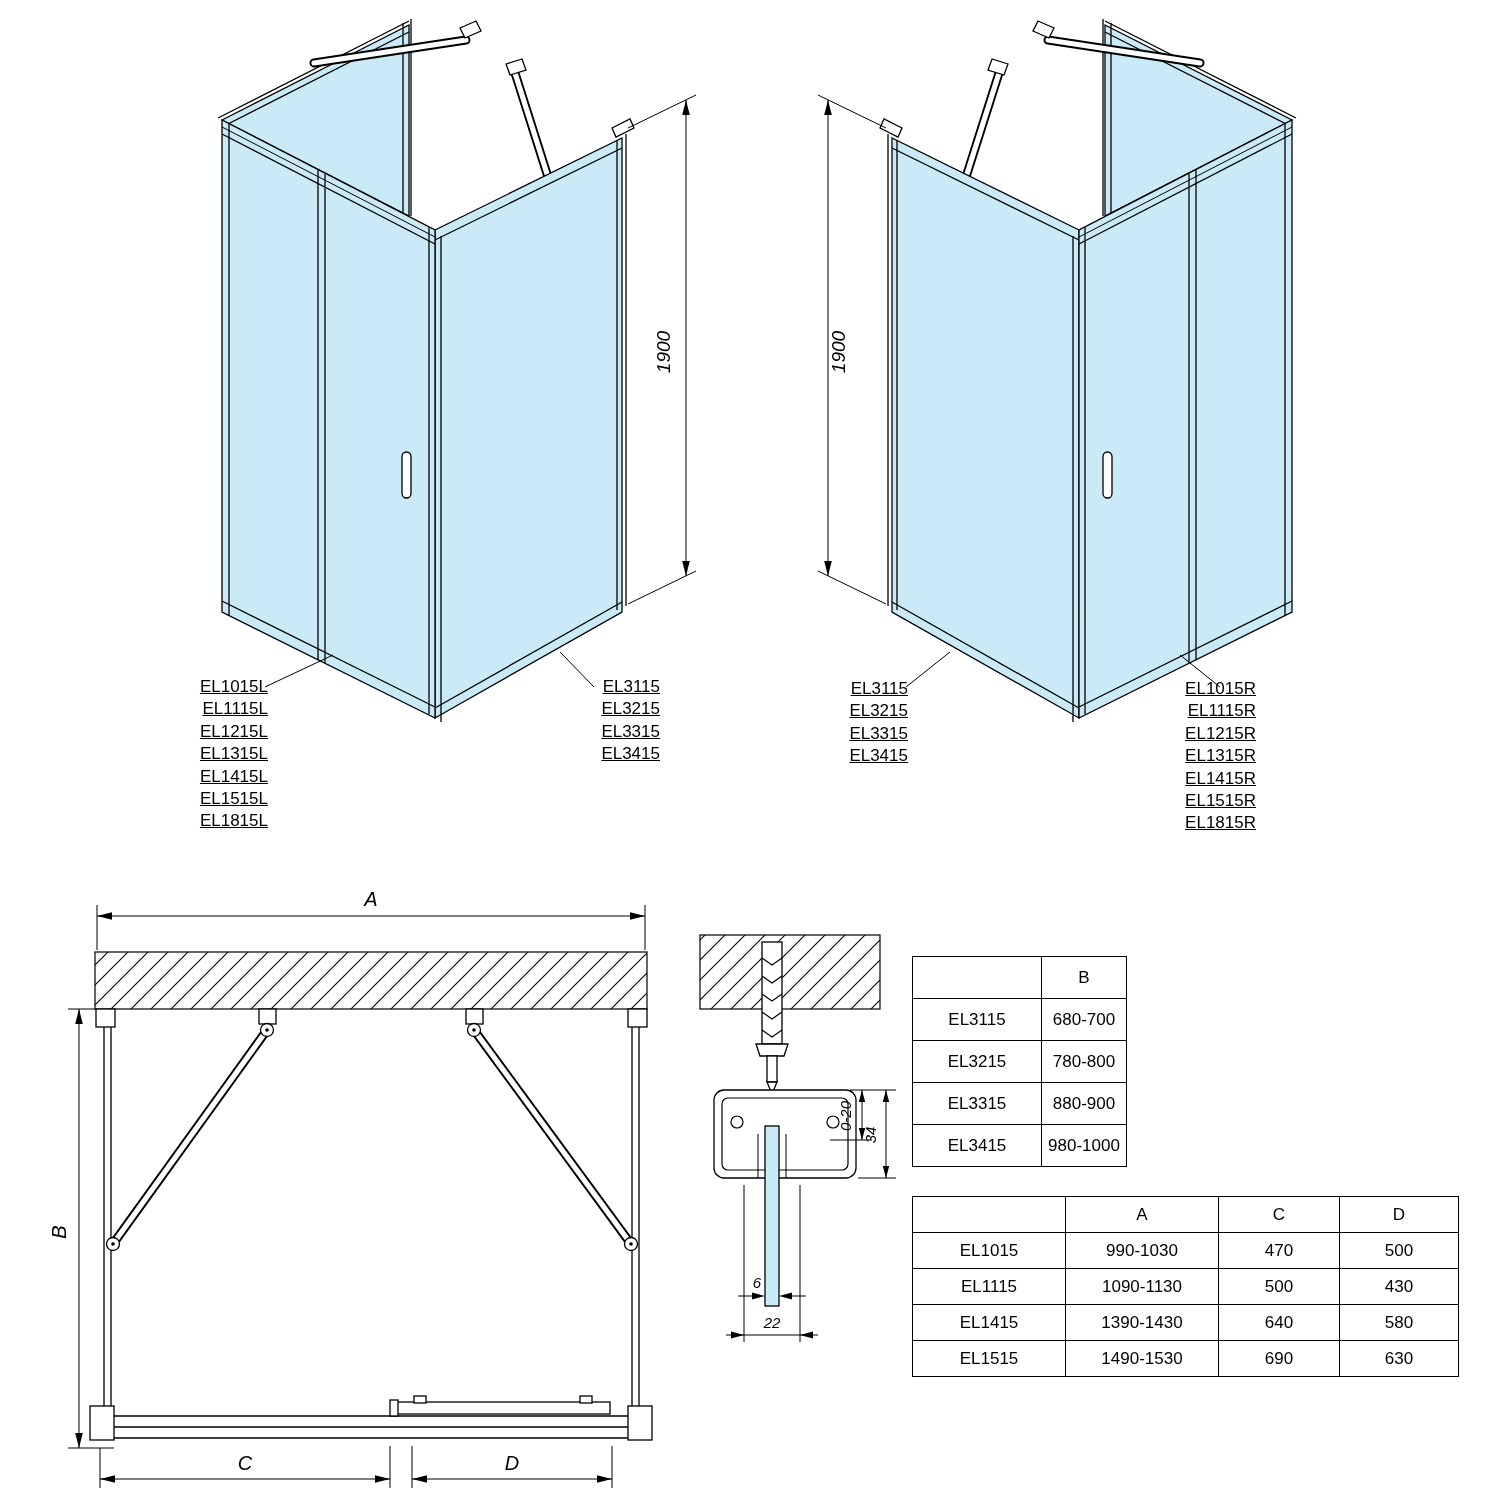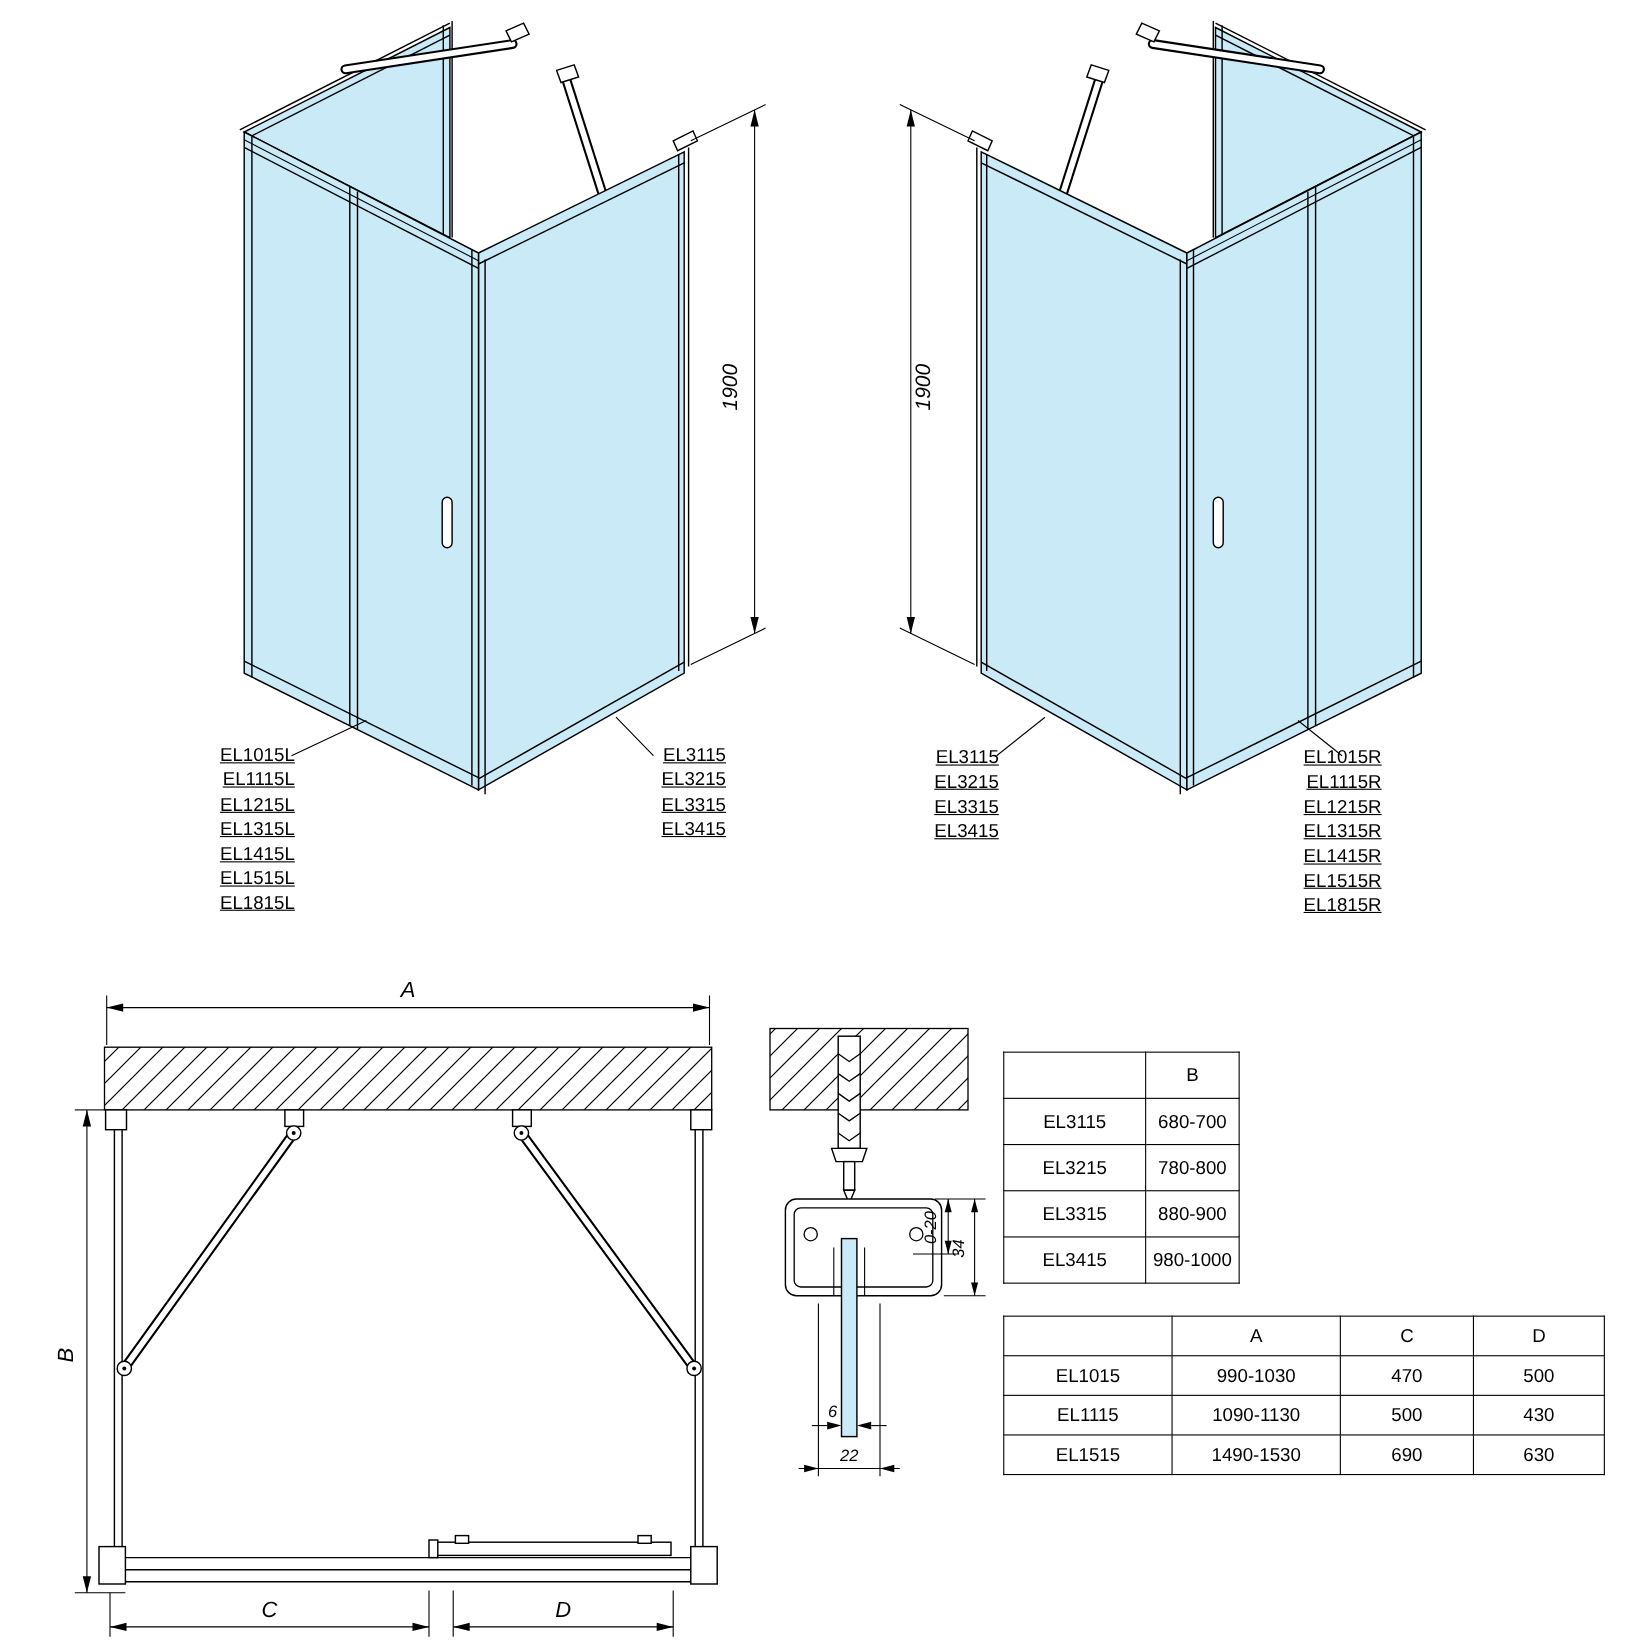--- a/index.html
+++ b/index.html
@@ -281,20 +281,26 @@
       <td>470</td>
       <td>500</td>
     </tr>
     <tr>
       <td>EL1115</td>
       <td>1090-1130</td>
       <td>500</td>
       <td>430</td>
     </tr>
     <tr>
+      <td>EL1415</td>
+      <td>1390-1430</td>
+      <td>640</td>
+      <td>580</td>
+    </tr>
+    <tr>
       <td>EL1515</td>
       <td>1490-1530</td>
       <td>690</td>
       <td>630</td>
     </tr>
   </tbody>
     </table>
 
 </div>
 

